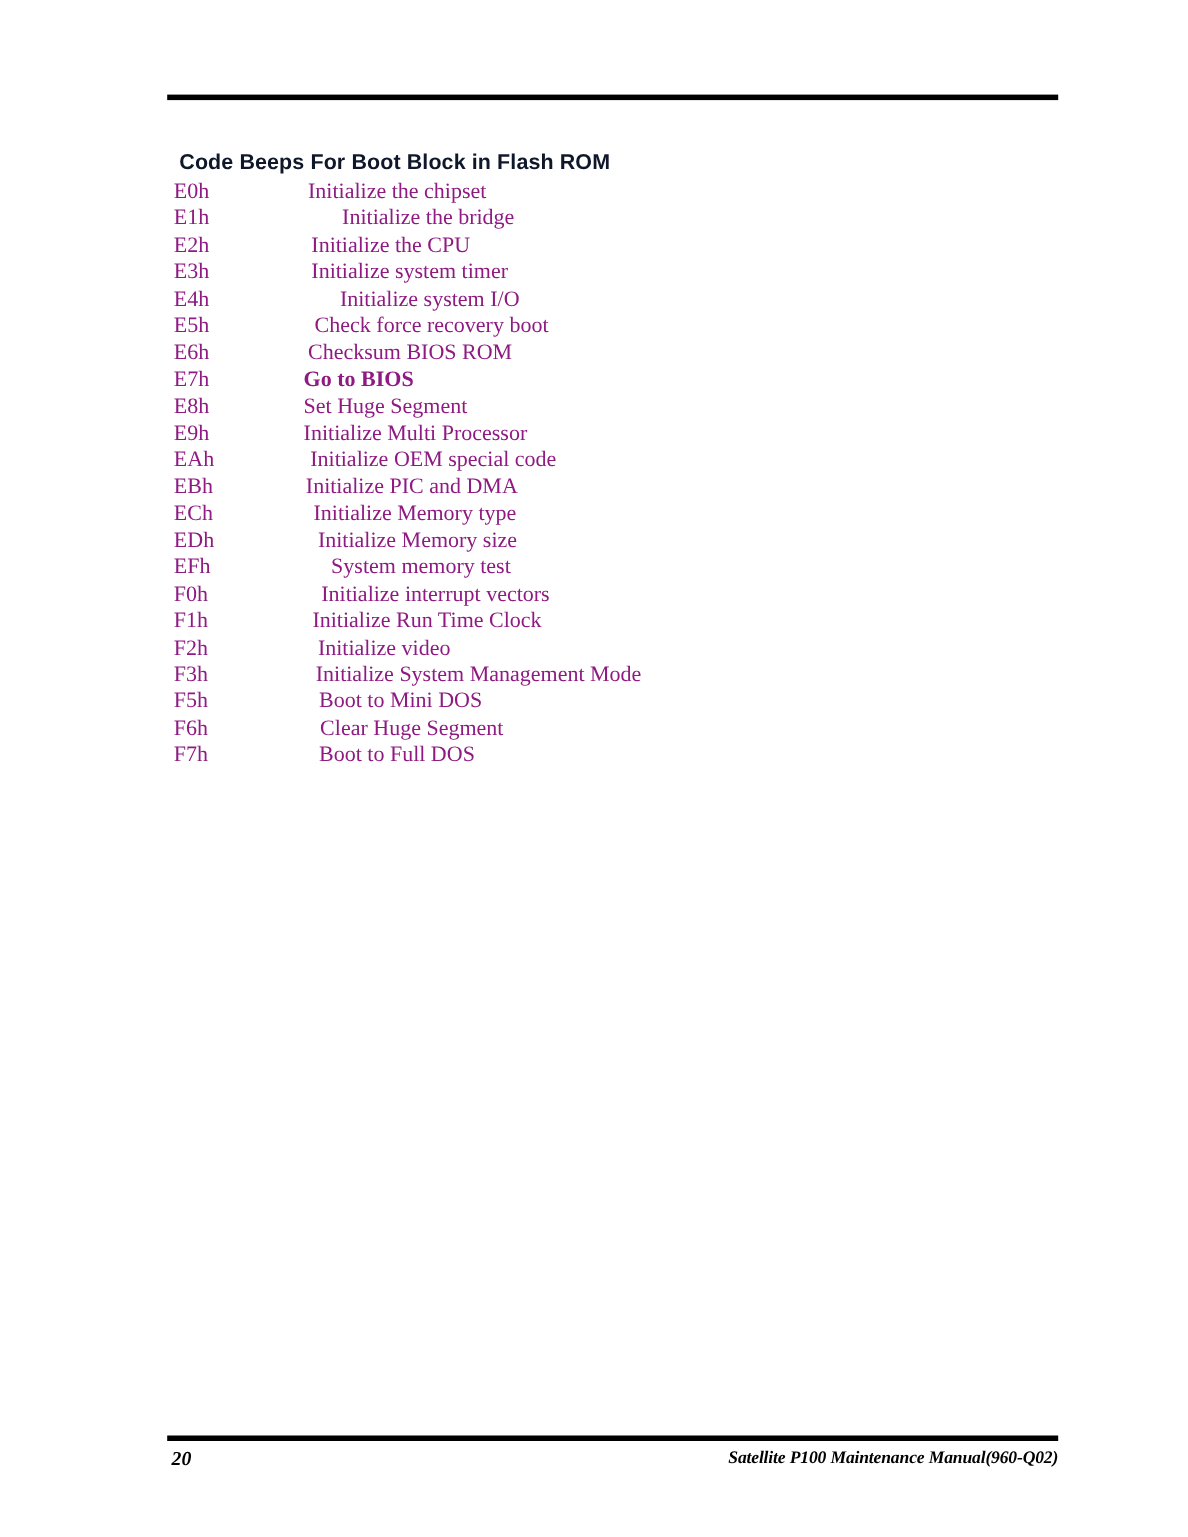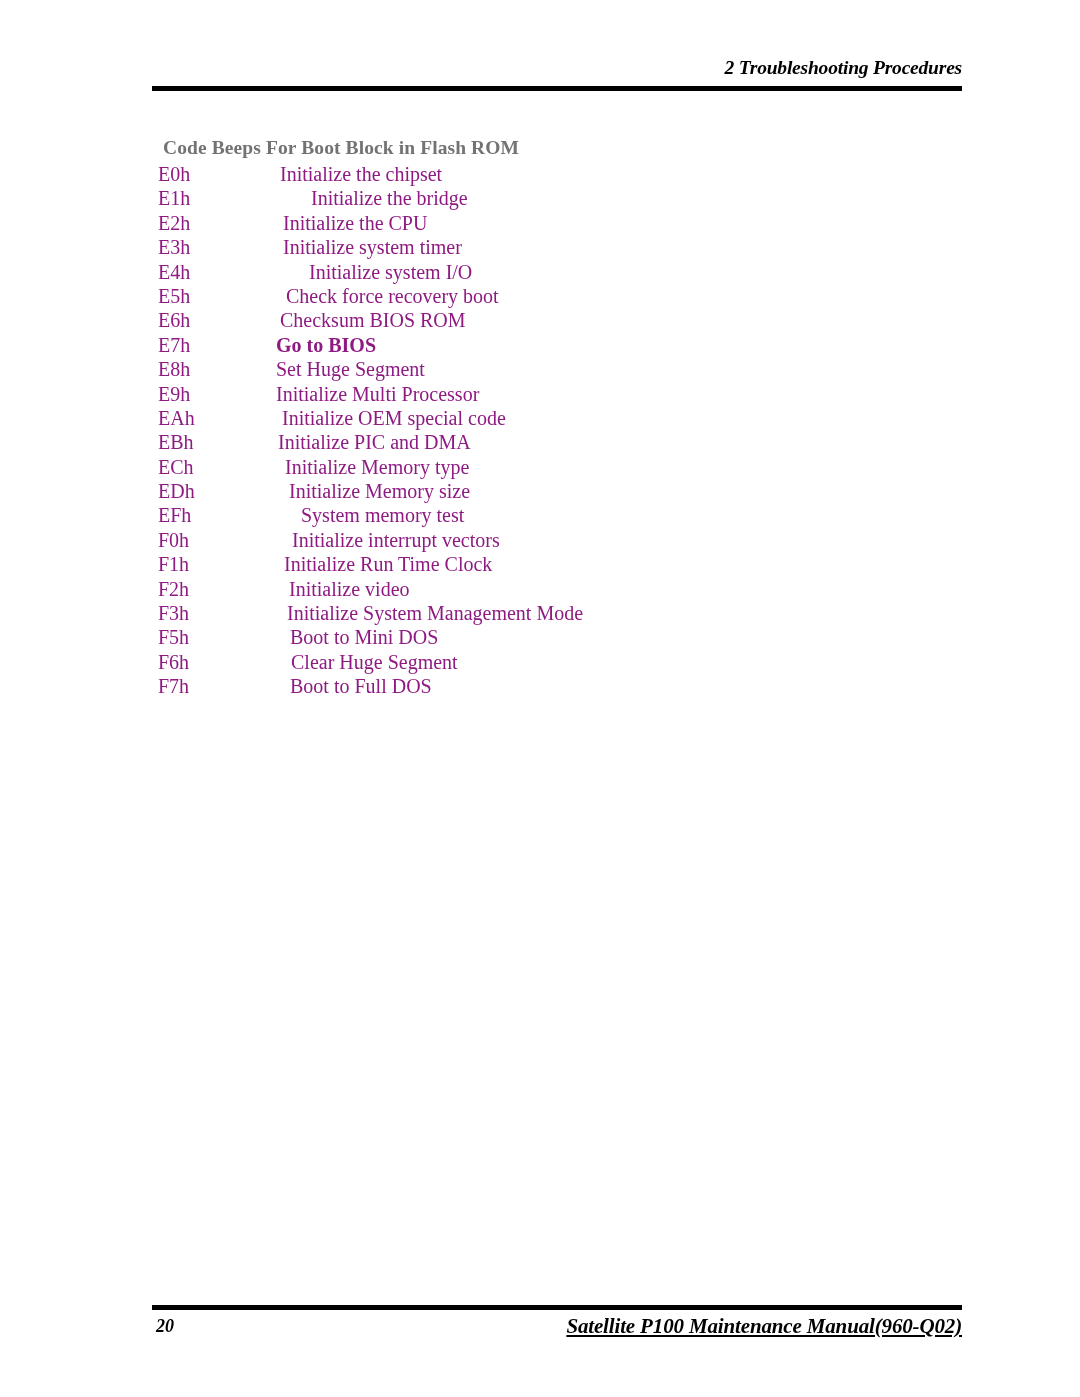--- a/index.html
+++ b/index.html
@@ -51,25 +51,25 @@
     width: 810px;
     height: 5px;
     background: #000000;
   }
 
   
   .section-heading {
     position: absolute;
     left: 163px;
     top: 136px;
-    font-family: Liberation Serif, serif;
+    font-family: Liberation Sans, sans-serif;
     font-weight: bold;
     font-size: 19.5px;
     line-height: 24px;
-    color: #737373;
+    color: #0f172a;
     white-space: nowrap;
     letter-spacing: 0.1px;
   }
 
   
   .code-list {
     position: absolute;
     left: 0;
     top: 162px;
     width: 1080px;
@@ -127,36 +127,32 @@
     line-height: 26px;
     color: #000000;
   }
   .footer-manual {
     position: absolute;
     right: 0;
     top: 0;
     font-family: "Liberation Serif", "DejaVu Serif", serif;
     font-weight: bold;
     font-style: italic;
-    font-size: 21px;
+    font-size: 16px;
     line-height: 26px;
     color: #000000;
     letter-spacing: -0.15px;
     white-space: nowrap;
-    text-decoration: underline;
   }
 </style>
 </head>
 <body>
 
 <div class="page">
 
-  <div class="page-header">
-    <span class="header-title">2 Troubleshooting Procedures</span>
-  </div>
   <div class="header-rule"></div>
 
   <div class="section-heading">Code Beeps For Boot Block in Flash ROM</div>
 
   <div class="code-list">
       <div class="code-row">
         <span class="code-key">E0h</span>
         <span class="code-desc" style="left: 280px;">Initialize the chipset</span>
       </div>
       <div class="code-row">

